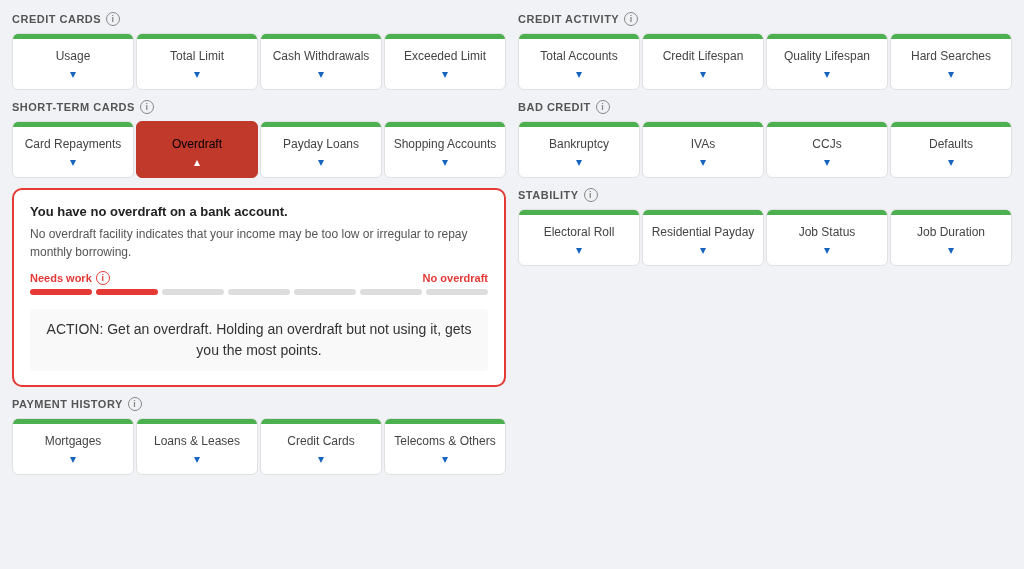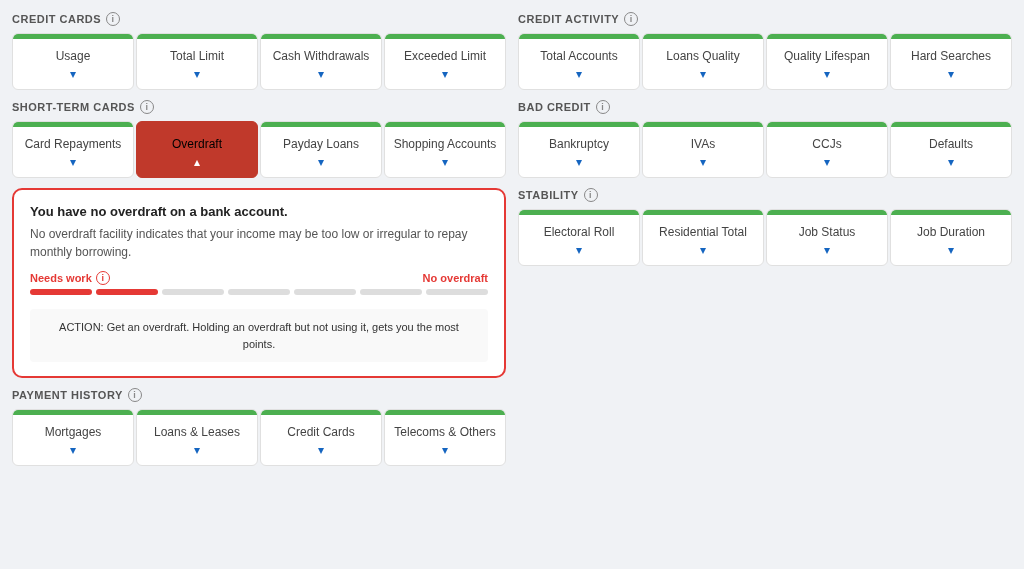--- a/index.html
+++ b/index.html
@@ -115,21 +115,21 @@
       flex: 1;
       border-radius: 3px;
       background: #ddd;
     }
     .progress-seg.filled { background: #e53935; }
     .action-box {
       background: #f9f9f9;
       border-radius: 4px;
       padding: 10px 14px;
       text-align: center;
-      font-size: 11px;
+      font-size: 14px;
       color: #333;
       line-height: 1.5;
     }
 
     .left-col {}
     .right-col {}
   </style>
 </head>
 <body>
 
@@ -258,21 +258,21 @@
         <span class="info-icon">i</span>
       </div>
       <div class="card-row">
         <div class="card">
           <div class="card-top-bar"></div>
           <div class="card-label">Total Accounts</div>
           <div class="card-chevron">▾</div>
         </div>
         <div class="card">
           <div class="card-top-bar"></div>
-          <div class="card-label">Loans Quality</div>
+          <div class="card-label">Credit Lifespan</div>
           <div class="card-chevron">▾</div>
         </div>
         <div class="card">
           <div class="card-top-bar"></div>
           <div class="card-label">Quality Lifespan</div>
           <div class="card-chevron">▾</div>
         </div>
         <div class="card">
           <div class="card-top-bar"></div>
           <div class="card-label">Hard Searches</div>
@@ -316,21 +316,21 @@
         <span class="info-icon">i</span>
       </div>
       <div class="card-row">
         <div class="card">
           <div class="card-top-bar"></div>
           <div class="card-label">Electoral Roll</div>
           <div class="card-chevron">▾</div>
         </div>
         <div class="card">
           <div class="card-top-bar"></div>
-          <div class="card-label">Residential Total</div>
+          <div class="card-label">Residential Payday</div>
           <div class="card-chevron">▾</div>
         </div>
         <div class="card">
           <div class="card-top-bar"></div>
           <div class="card-label">Job Status</div>
           <div class="card-chevron">▾</div>
         </div>
         <div class="card">
           <div class="card-top-bar"></div>
           <div class="card-label">Job Duration</div>

